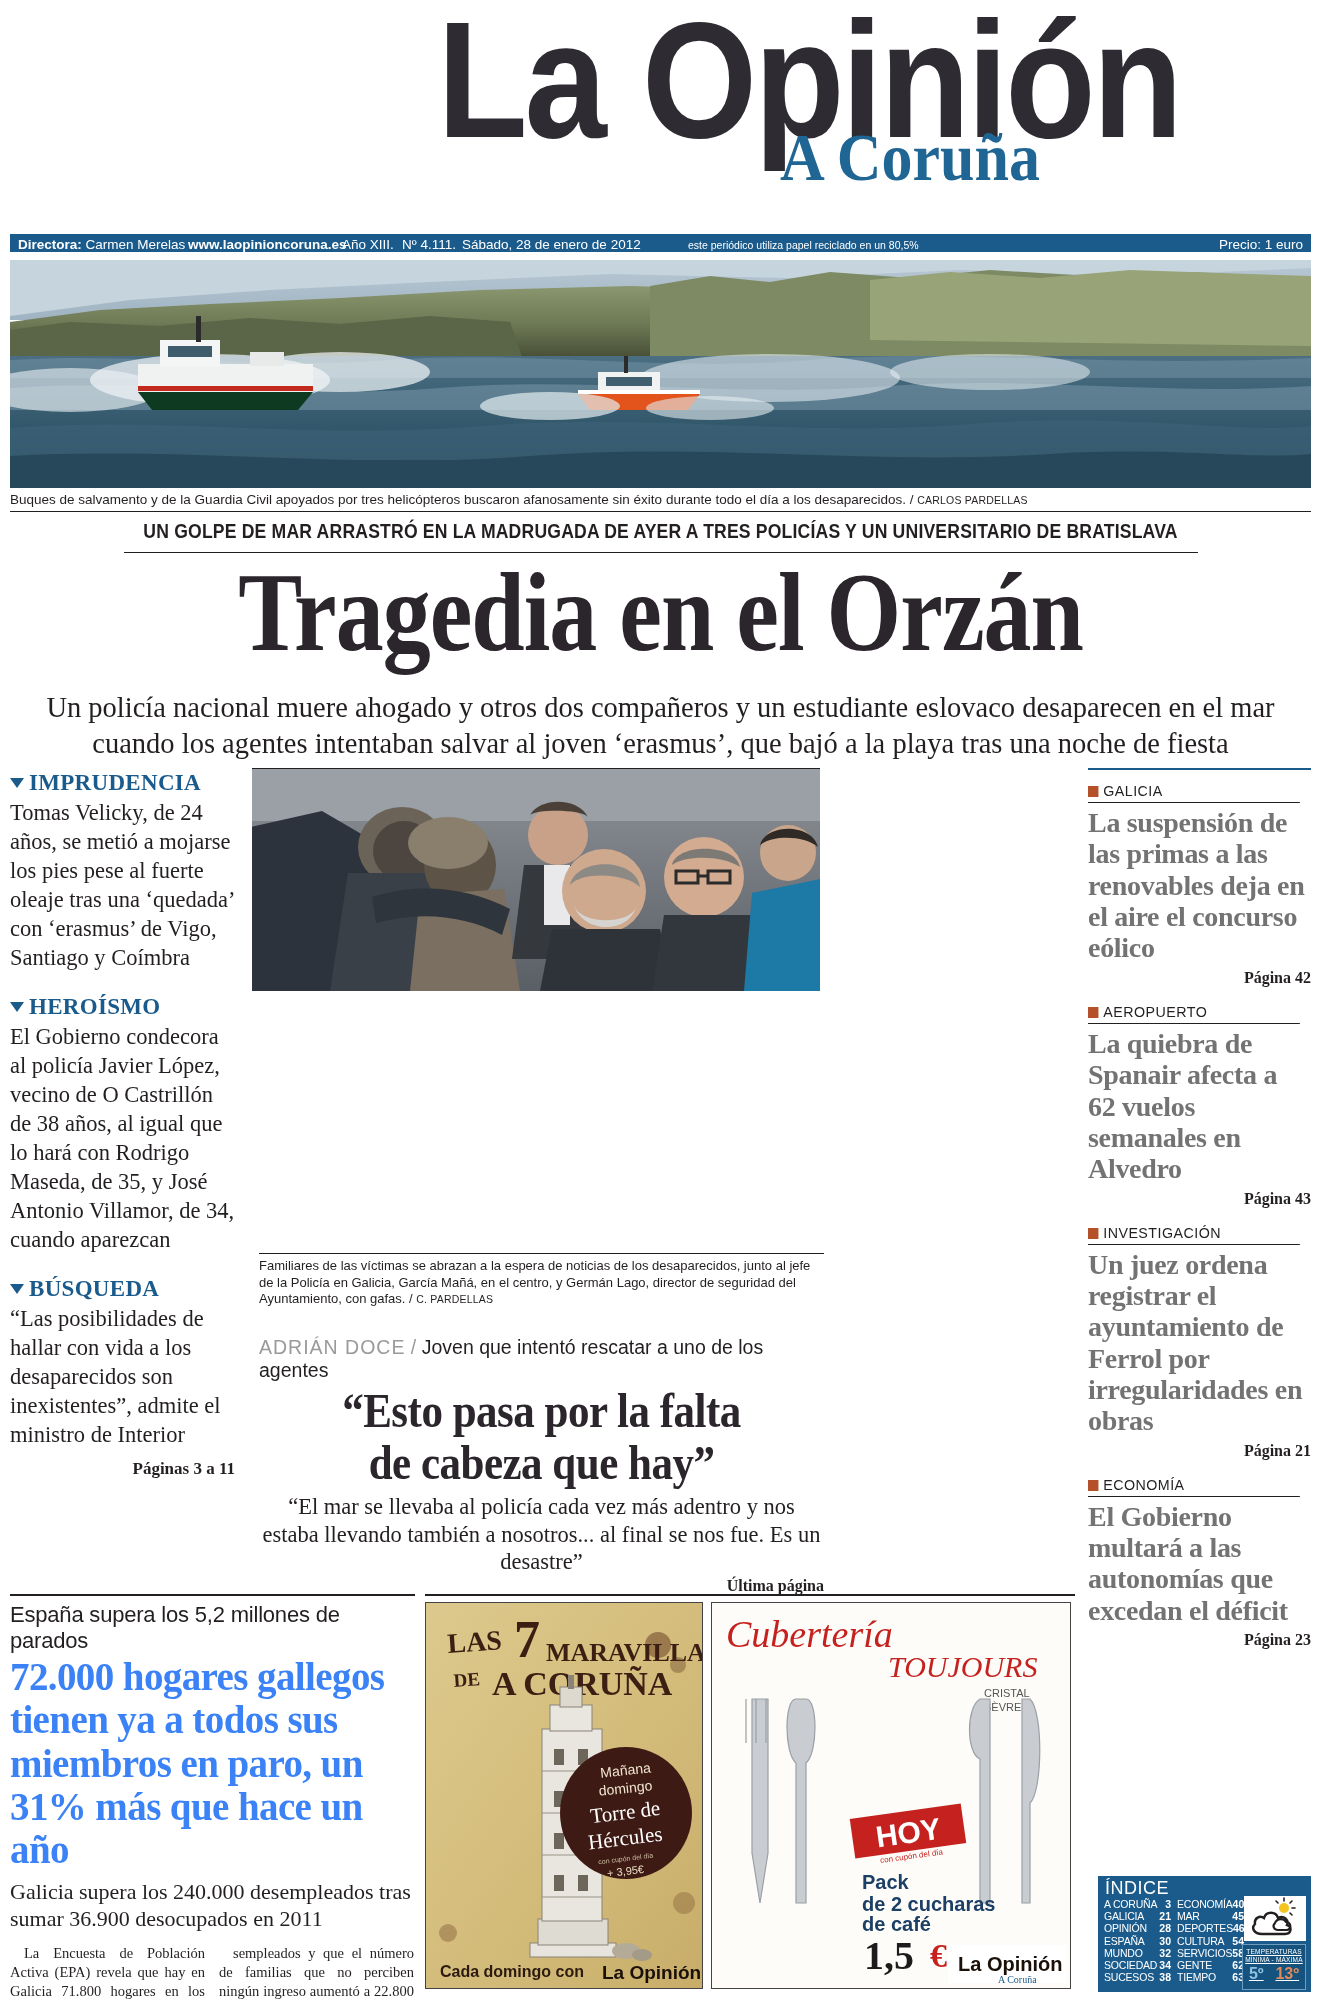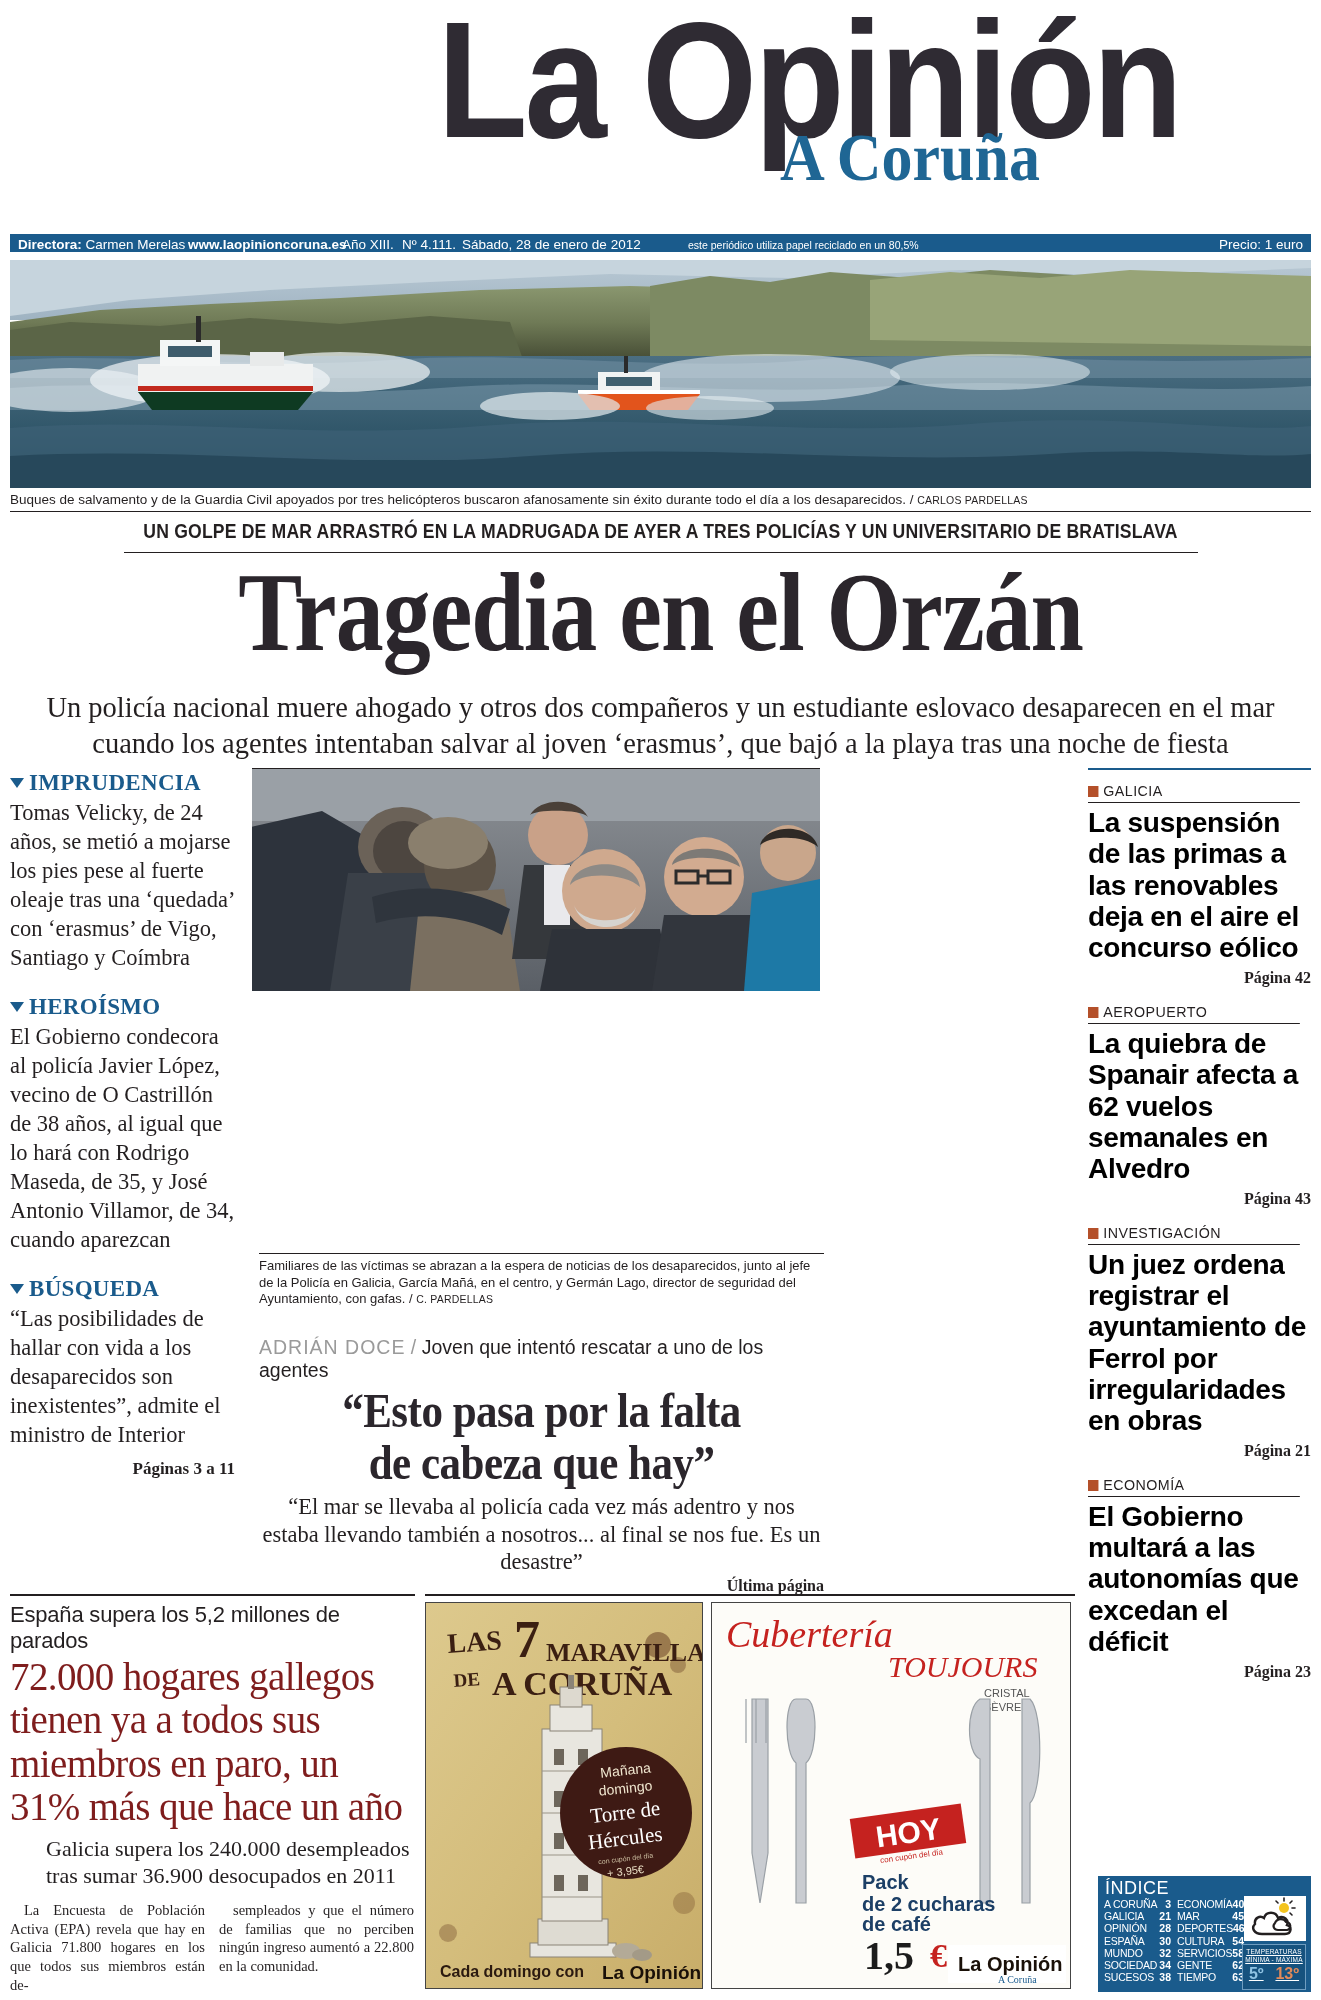--- a/index.html
+++ b/index.html
@@ -291,25 +291,25 @@
     transform-origin: left center;
   }
   .rc-cat .sq {
     display: inline-block;
     width: 11px; height: 11px;
     background: #b4502a;
     margin-right: 5px;
     vertical-align: -1px;
   }
   .rc-title {
-    font-family: Liberation Sans, sans-serif;
+    font-family: Liberation Serif, serif;
     font-weight: bold;
     font-size: 28px;
     line-height: 1.12;
-    color: #000000;
+    color: #737373;
     letter-spacing: -0.3px;
   }
   .rc-page {
     text-align: right;
     font-family: "Liberation Serif", "DejaVu Serif", serif;
     font-weight: bold;
     font-size: 16px;
     margin-top: 5px;
   }
 
@@ -389,32 +389,31 @@
   }
   .bot-kicker {
     font-family: "Liberation Sans", "DejaVu Sans", sans-serif;
     font-size: 22px;
     color: #231f20;
     margin-bottom: 1px;
     letter-spacing: -0.2px;
   }
   .bot-title {
     font-family: "Liberation Serif", "DejaVu Serif", serif;
-    font-weight: normal;
+    font-weight: bold;
     font-size: 39px;
     line-height: 1.11;
-    color: #7f1d1d;
+    color: #3b82f6;
     letter-spacing: -0.6px;
   }
   .bot-deck {
     font-family: "Liberation Serif", "DejaVu Serif", serif;
     font-size: 22px;
     line-height: 1.2;
     margin-top: 8px;
-    margin-left: 36px;
   }
   .bot-cols {
     display: flex;
     gap: 14px;
     margin-top: 12px;
     font-family: "Liberation Serif", "DejaVu Serif", serif;
     font-size: 14.5px;
     line-height: 1.29;
     text-align: justify;
   }

